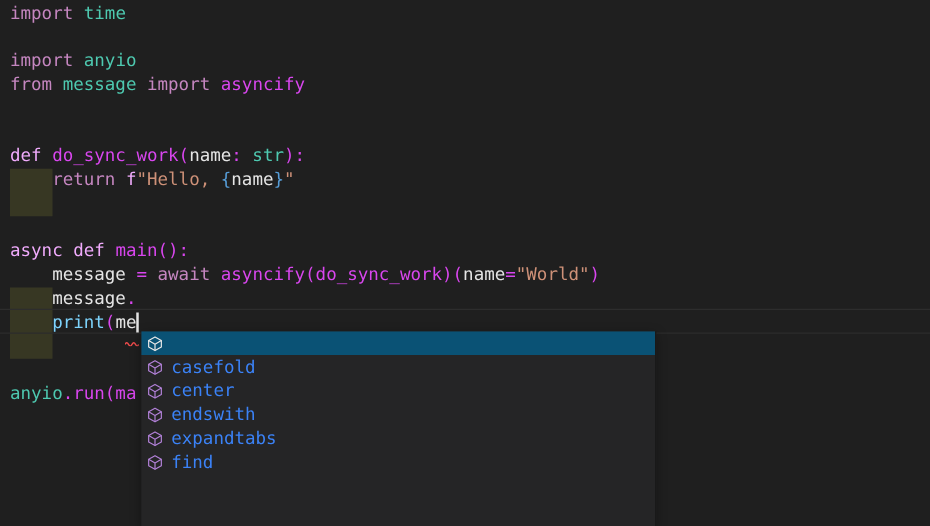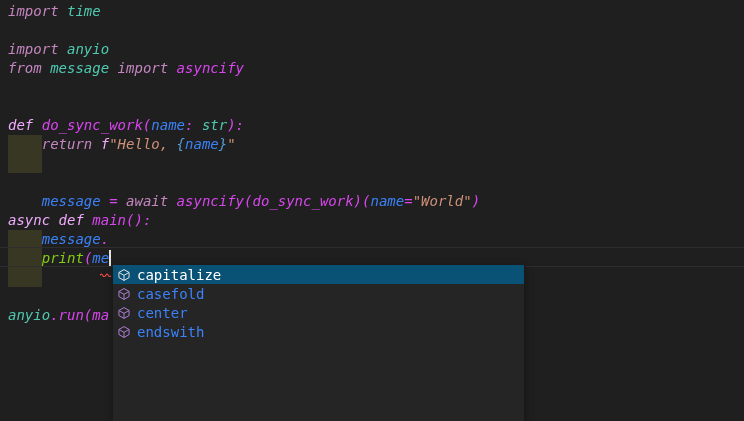--- a/index.html
+++ b/index.html
@@ -29,28 +29,28 @@
   .squiggle{
     position:absolute;left:100px;top:262px;width:11px;height:5px;z-index:2;
   }
   
   .code-area{
     position:absolute;left:0;top:2px;right:0;bottom:0;
     padding-left:8px;
     font-size:14px;line-height:19px;
     color:#d4d4d4;
   }
-  .code-line{height:19px;white-space:pre;font-style:italic;}
+  .code-line{height:19px;white-space:pre;}
   .tk-kc{color:#c586c0;}  
   .tk-kd{color:#f0abfc;}  
   .tk-ty{color:#4ec9b0;}  
-  .tk-v{color:#3b82f6;}   
+  .tk-v{color:#e5e5e5;}   
   .tk-s{color:#ce9178;}   
   .tk-n{color:#b5cea8;}   
-  .tk-fn{color:#84cc16;}  
+  .tk-fn{color:#7dd3fc;}  
   .tk-p{color:#d946ef;}   
   .tk-br{color:#569cd6;}  
   
   .suggest{
     position:absolute;left:113px;top:265px;width:411px;height:156px;
     background:#252526;
     border-right:1px solid #191919;
     box-shadow:0 2px 8px rgba(0,0,0,0.35);
     z-index:5;overflow:hidden;
   }
@@ -77,55 +77,67 @@
       <div class="code-line"><span class="tk-kc">import</span><span class="tk-p"> </span><span class="tk-ty">time</span></div>
       <div class="code-line"></div>
       <div class="code-line"><span class="tk-kc">import</span><span class="tk-p"> </span><span class="tk-ty">anyio</span></div>
       <div class="code-line"><span class="tk-kc">from</span><span class="tk-p"> </span><span class="tk-ty">message</span><span class="tk-p"> </span><span class="tk-kc">import</span><span class="tk-p"> asyncify</span></div>
       <div class="code-line"></div>
       <div class="code-line"></div>
       <div class="code-line"><span class="tk-kd">def</span><span class="tk-p"> do_sync_work(</span><span class="tk-v">name</span><span class="tk-p">: </span><span class="tk-ty">str</span><span class="tk-p">):</span></div>
       <div class="code-line"><span class="tk-p">    </span><span class="tk-kc">return</span><span class="tk-p"> </span><span class="tk-kd">f</span><span class="tk-s">"Hello, </span><span class="tk-br">{</span><span class="tk-v">name</span><span class="tk-br">}</span><span class="tk-s">"</span></div>
       <div class="code-line"></div>
       <div class="code-line"></div>
+      <div class="code-line"><span class="tk-kd">async</span><span class="tk-p"> </span><span class="tk-kd">def</span><span class="tk-p"> main():</span></div>
       <div class="code-line"><span class="tk-p">    </span><span class="tk-v">message</span><span class="tk-p"> = </span><span class="tk-kc">await</span><span class="tk-p"> asyncify(do_sync_work)(</span><span class="tk-v">name</span><span class="tk-p">=</span><span class="tk-s">"World"</span><span class="tk-p">)</span></div>
-      <div class="code-line"><span class="tk-kd">async</span><span class="tk-p"> </span><span class="tk-kd">def</span><span class="tk-p"> main():</span></div>
       <div class="code-line"><span class="tk-p">    </span><span class="tk-v">message</span><span class="tk-p">.</span></div>
       <div class="code-line"><span class="tk-p">    </span><span class="tk-fn">print</span><span class="tk-p">(</span><span class="tk-v">me</span></div>
       <div class="code-line"></div>
       <div class="code-line"></div>
       <div class="code-line"><span class="tk-ty">anyio</span><span class="tk-p">.run(ma</span></div>
     </div>
 
   <div class="squiggle">
     <svg width="11" height="5" viewBox="0 0 11 5">
       <path d="M0 3.5 Q1.4 0.8 2.8 3.5 Q4.2 6.2 5.6 3.5 Q7 0.8 8.4 3.5 Q9.8 6.2 11 3.5" fill="none" stroke="#f14c4c" stroke-width="1.1"></path>
     </svg>
   </div>
   <div class="cursor-caret"></div>
 
   <div class="suggest">
       <div class="suggest-item selected"><span class="sicon">
   <svg width="14" height="14" viewBox="0 0 16 16">
     <path d="M8 1.8 L13.8 5.1 L13.8 10.9 L8 14.2 L2.2 10.9 L2.2 5.1 Z" fill="none" stroke="currentColor" stroke-width="1.1" stroke-linejoin="round"></path>
     <path d="M2.2 5.1 L8 8.4 L13.8 5.1 M8 8.4 L8 14.2" fill="none" stroke="currentColor" stroke-width="1.1" stroke-linejoin="round"></path>
   </svg>
-</span><span class="slabel">capitalize</span></div>
+</span></div>
       <div class="suggest-item"><span class="sicon">
   <svg width="14" height="14" viewBox="0 0 16 16">
     <path d="M8 1.8 L13.8 5.1 L13.8 10.9 L8 14.2 L2.2 10.9 L2.2 5.1 Z" fill="none" stroke="currentColor" stroke-width="1.1" stroke-linejoin="round"></path>
     <path d="M2.2 5.1 L8 8.4 L13.8 5.1 M8 8.4 L8 14.2" fill="none" stroke="currentColor" stroke-width="1.1" stroke-linejoin="round"></path>
   </svg>
 </span><span class="slabel">casefold</span></div>
       <div class="suggest-item"><span class="sicon">
   <svg width="14" height="14" viewBox="0 0 16 16">
     <path d="M8 1.8 L13.8 5.1 L13.8 10.9 L8 14.2 L2.2 10.9 L2.2 5.1 Z" fill="none" stroke="currentColor" stroke-width="1.1" stroke-linejoin="round"></path>
     <path d="M2.2 5.1 L8 8.4 L13.8 5.1 M8 8.4 L8 14.2" fill="none" stroke="currentColor" stroke-width="1.1" stroke-linejoin="round"></path>
   </svg>
 </span><span class="slabel">center</span></div>
       <div class="suggest-item"><span class="sicon">
   <svg width="14" height="14" viewBox="0 0 16 16">
     <path d="M8 1.8 L13.8 5.1 L13.8 10.9 L8 14.2 L2.2 10.9 L2.2 5.1 Z" fill="none" stroke="currentColor" stroke-width="1.1" stroke-linejoin="round"></path>
     <path d="M2.2 5.1 L8 8.4 L13.8 5.1 M8 8.4 L8 14.2" fill="none" stroke="currentColor" stroke-width="1.1" stroke-linejoin="round"></path>
   </svg>
 </span><span class="slabel">endswith</span></div>
+      <div class="suggest-item"><span class="sicon">
+  <svg width="14" height="14" viewBox="0 0 16 16">
+    <path d="M8 1.8 L13.8 5.1 L13.8 10.9 L8 14.2 L2.2 10.9 L2.2 5.1 Z" fill="none" stroke="currentColor" stroke-width="1.1" stroke-linejoin="round"></path>
+    <path d="M2.2 5.1 L8 8.4 L13.8 5.1 M8 8.4 L8 14.2" fill="none" stroke="currentColor" stroke-width="1.1" stroke-linejoin="round"></path>
+  </svg>
+</span><span class="slabel">expandtabs</span></div>
+      <div class="suggest-item"><span class="sicon">
+  <svg width="14" height="14" viewBox="0 0 16 16">
+    <path d="M8 1.8 L13.8 5.1 L13.8 10.9 L8 14.2 L2.2 10.9 L2.2 5.1 Z" fill="none" stroke="currentColor" stroke-width="1.1" stroke-linejoin="round"></path>
+    <path d="M2.2 5.1 L8 8.4 L13.8 5.1 M8 8.4 L8 14.2" fill="none" stroke="currentColor" stroke-width="1.1" stroke-linejoin="round"></path>
+  </svg>
+</span><span class="slabel">find</span></div>
     </div>
 </div>
 
 </body></html>

